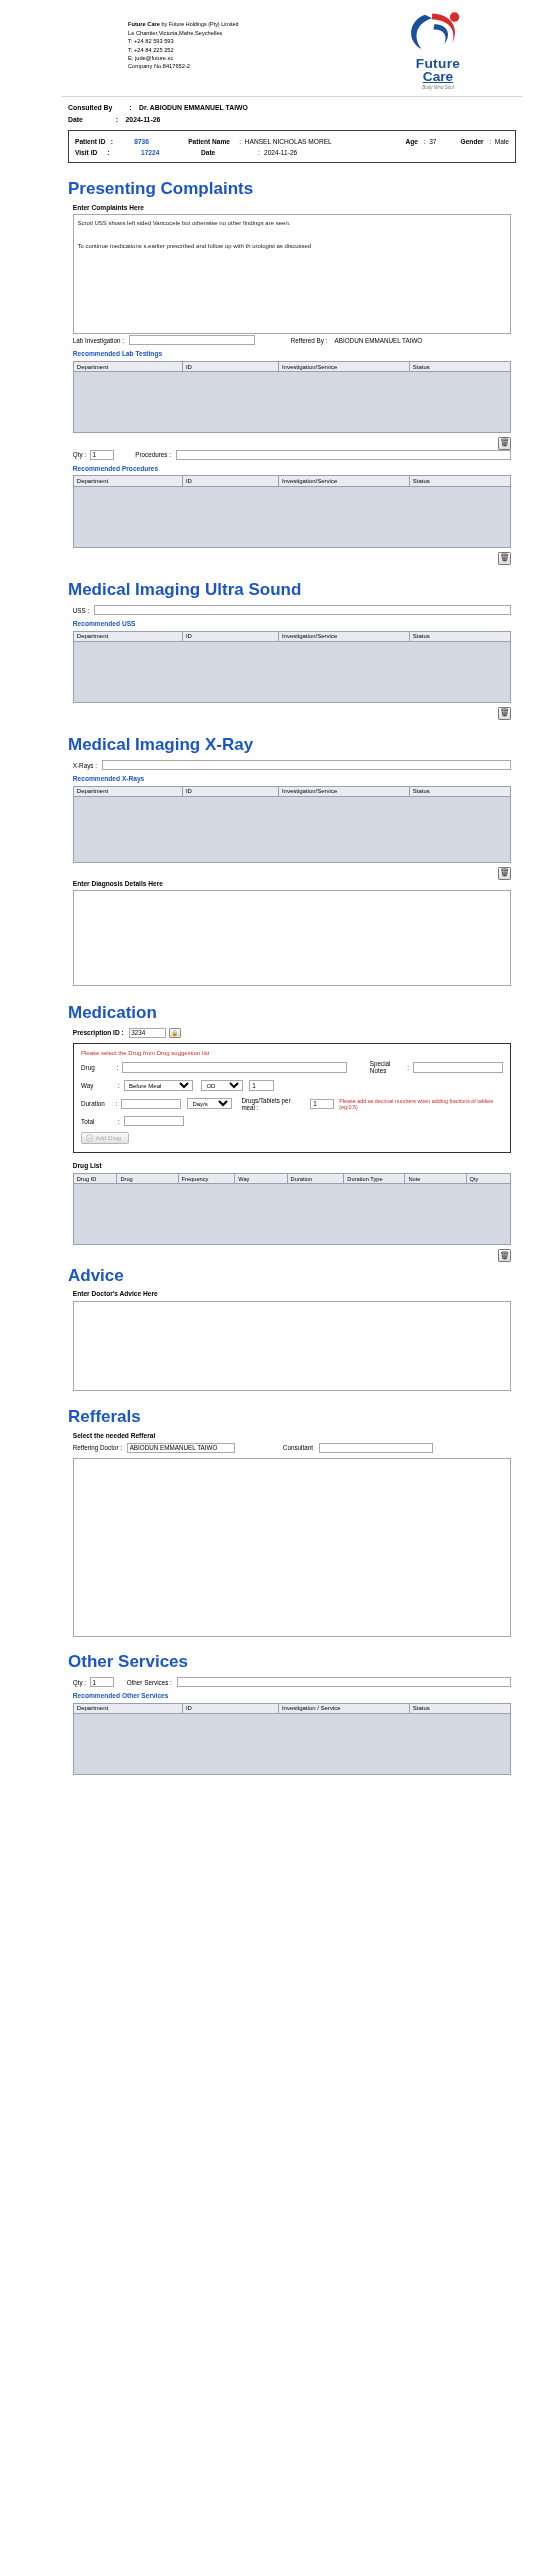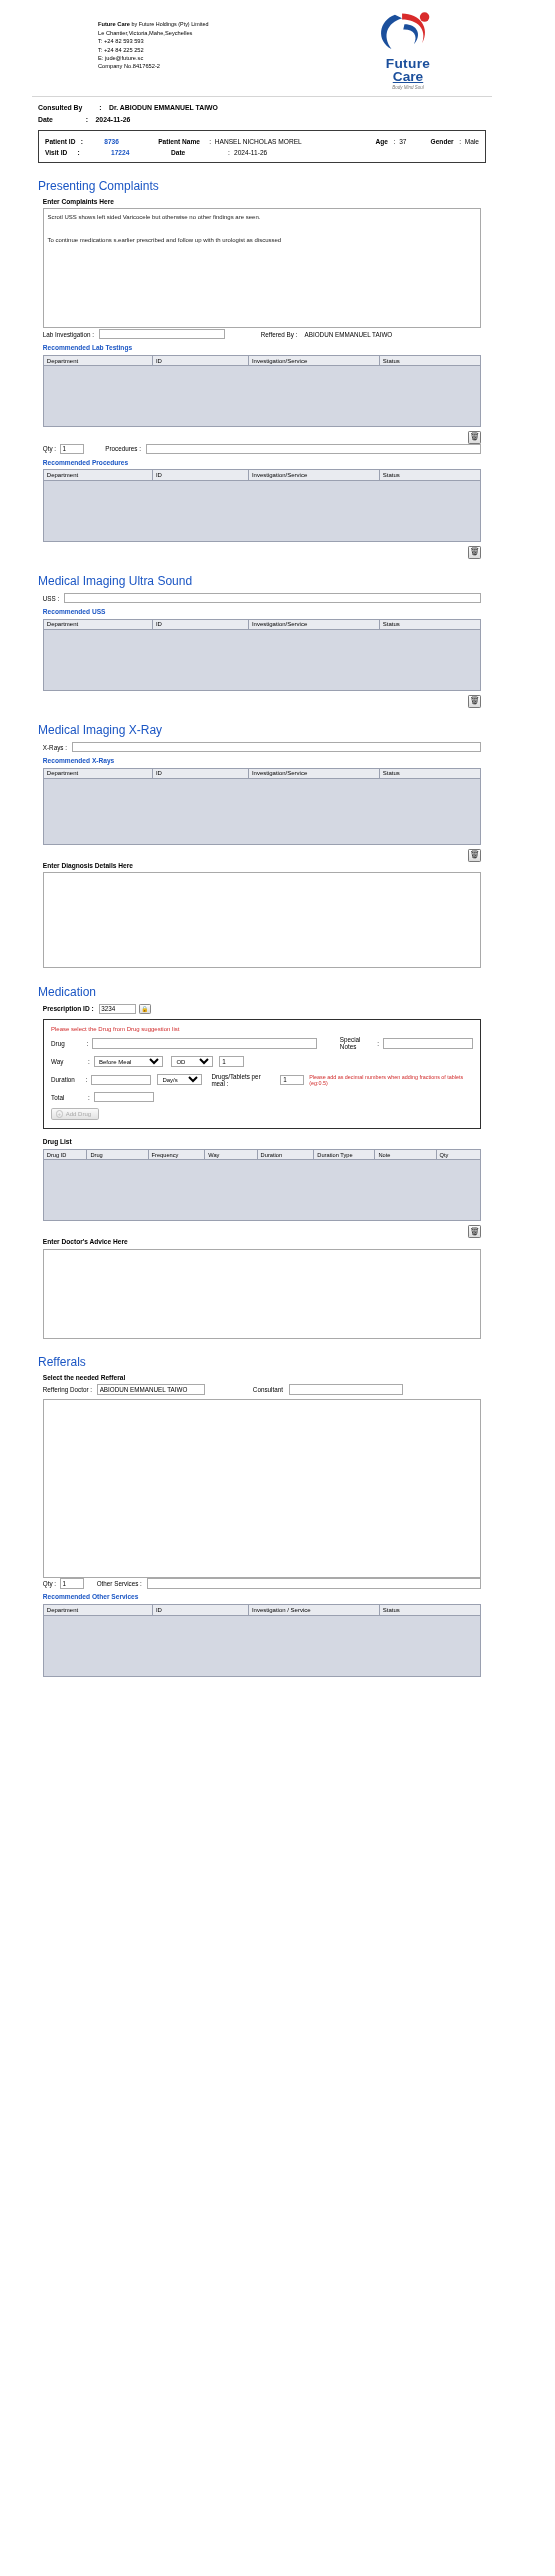--- a/index.html
+++ b/index.html
@@ -12,20 +12,21 @@
     width: 556px;
     min-height: 2576px;
     position: relative;
     color: #000;
     font-size: 6.6px;
   }
   .page {
     width: 524px;
     padding: 0 32px;
     position: relative;
+    margin-left: 30px;
   }
 
   
   .letterhead {
     display: flex;
     align-items: flex-start;
     justify-content: space-between;
     padding: 9.6px 6px 6px 6px;
     border-bottom: 0.6px solid #d5d5d5;
   }
@@ -78,22 +79,22 @@
     font-size: 6.6px;
   }
   .pb-row { display:flex; align-items:center; padding: 1.8px 0; }
   .pb-label { font-weight: bold; }
   .pb-blue { color: #1b56c4; font-weight: bold; }
   .w110 { width: 66px; }
 
   
   h2.section {
     color: #1b56c4;
-    font-size: 12px;
-    font-weight: normal;
+    font-size: 17px;
+    font-weight: bold;
     margin: 15.5px 0 4.8px 6px;
   }
   .sub-label {
     font-size: 6.6px;
     font-weight: bold;
     margin: 0 0 3.6px 10.8px;
   }
   .small-label { font-size: 6.3px; }
 
   
@@ -483,35 +484,37 @@
       <div class="gh dg8">Qty</div>
     </div>
     <div class="grid-body"></div>
   </div>
   <div class="trash-row">
     <div class="trash-btn">
       <span class="trash-glyph">🗑</span>
     </div>
   </div>
 
+  <h2 class="section" style="margin-top:3.6px">Advice</h2>
   <div class="sub-label">Enter Doctor's Advice Here</div>
   <div style="margin:0 10.8px;">
     <textarea class="area" style="width: 100%; height: 90px;"></textarea>
   </div>
 
   <h2 class="section">Refferals</h2>
   <div class="sub-label">Select the needed Refferal</div>
   <div class="ref-row">
     <span>Reffering Doctor :</span>
     <input class="txt" style="width: 108px; margin-left: 4.8px;" value="ABIODUN EMMANUEL TAIWO">
     <span style="margin-left:48px">Consultant</span>
     <input class="txt" style="width: 114px; margin-left: 6px;" value="">
   </div>
   <div class="big-box"></div>
 
+  <h2 class="section">Other Services</h2>
   <div class="inline ml18">
     <span class="small-label">Qty :</span>
     <input class="txt" style="width: 24px; margin-left: 3.6px;" value="1">
     <span class="small-label" style="margin-left:13px">Other Services  :</span>
     <input class="txt" style="flex: 1 1 0%; margin-left: 4.8px; margin-right: 10.8px;" value="">
   </div>
   <div class="rec-link">Recommended Other Services</div>
   <div class="grid" style="margin-bottom:18px">
     <div class="grid-head">
       <div class="os1">Department</div>

